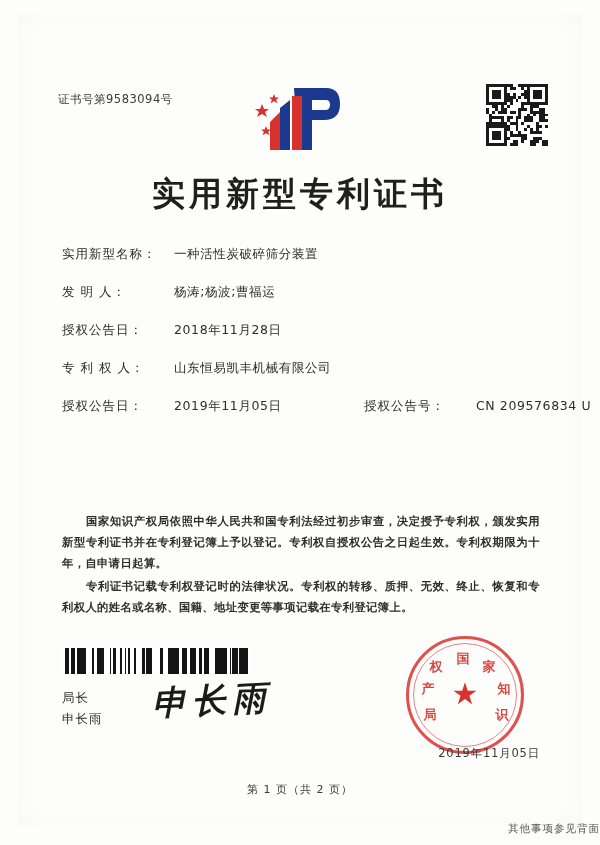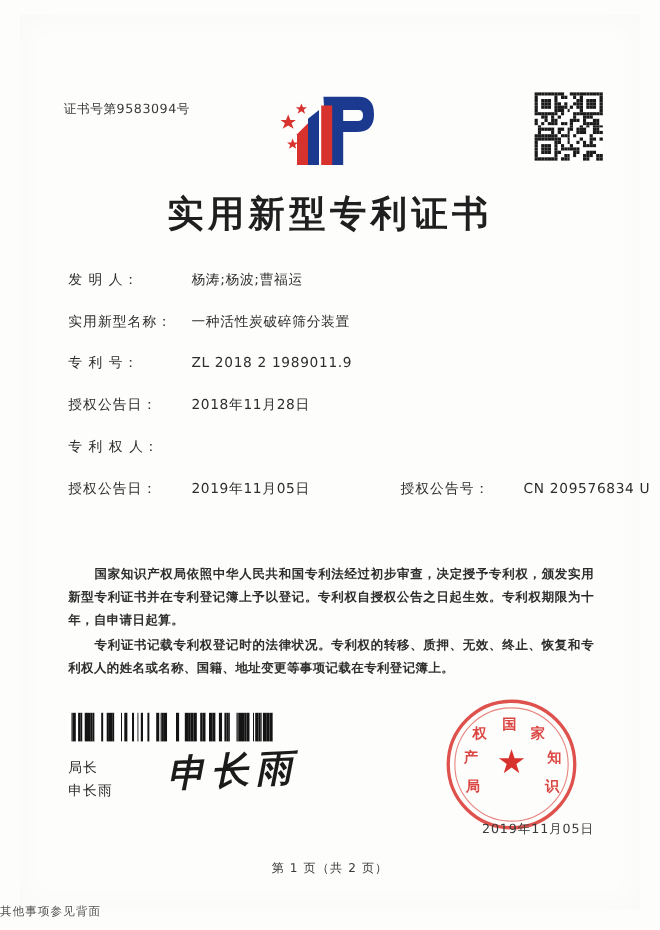--- a/index.html
+++ b/index.html
@@ -234,21 +234,21 @@
     top: 782px;
     text-align: center;
     font-size: 11px;
     letter-spacing: 1px;
     color: #3a3a3a;
   }
   .back-note {
     position: absolute;
     left: 0; right: 0;
     top: 822px;
-    text-align: left;
+    text-align: right;
     font-size: 10.5px;
     letter-spacing: 1px;
     color: #555;
   }
 </style>
 </head>
 <body>
 
 <div class="page">
   <div class="paper-edge"></div>
@@ -715,37 +715,34 @@
         <i></i>
         <i class="on"></i>
         <i class="on"></i>
       </div>
   </div>
 
   <div class="title">实用新型专利证书</div>
 
   <div class="fields">
     <div class="row">
-      <div class="label">发 明 人：</div>
-      <div class="value">杨涛;杨波;曹福运</div>
-    </div>
-    <div class="row">
       <div class="label">实用新型名称：</div>
       <div class="value">一种活性炭破碎筛分装置</div>
     </div>
     <div class="row">
-      <div class="label">专 利 号：</div>
-      <div class="value">ZL 2018 2 1989011.9</div>
+      <div class="label">发 明 人：</div>
+      <div class="value">杨涛;杨波;曹福运</div>
     </div>
     <div class="row">
       <div class="label">授权公告日：</div>
       <div class="value">2018年11月28日</div>
     </div>
     <div class="row">
       <div class="label">专 利 权 人：</div>
+      <div class="value">山东恒易凯丰机械有限公司</div>
     </div>
     <div class="row split">
       <div class="label">授权公告日：</div>
       <div class="value">2019年11月05日</div>
       <div class="label2">授权公告号：</div>
       <div class="value2">CN 209576834 U</div>
     </div>
   </div>
 
   <div class="paragraphs">

